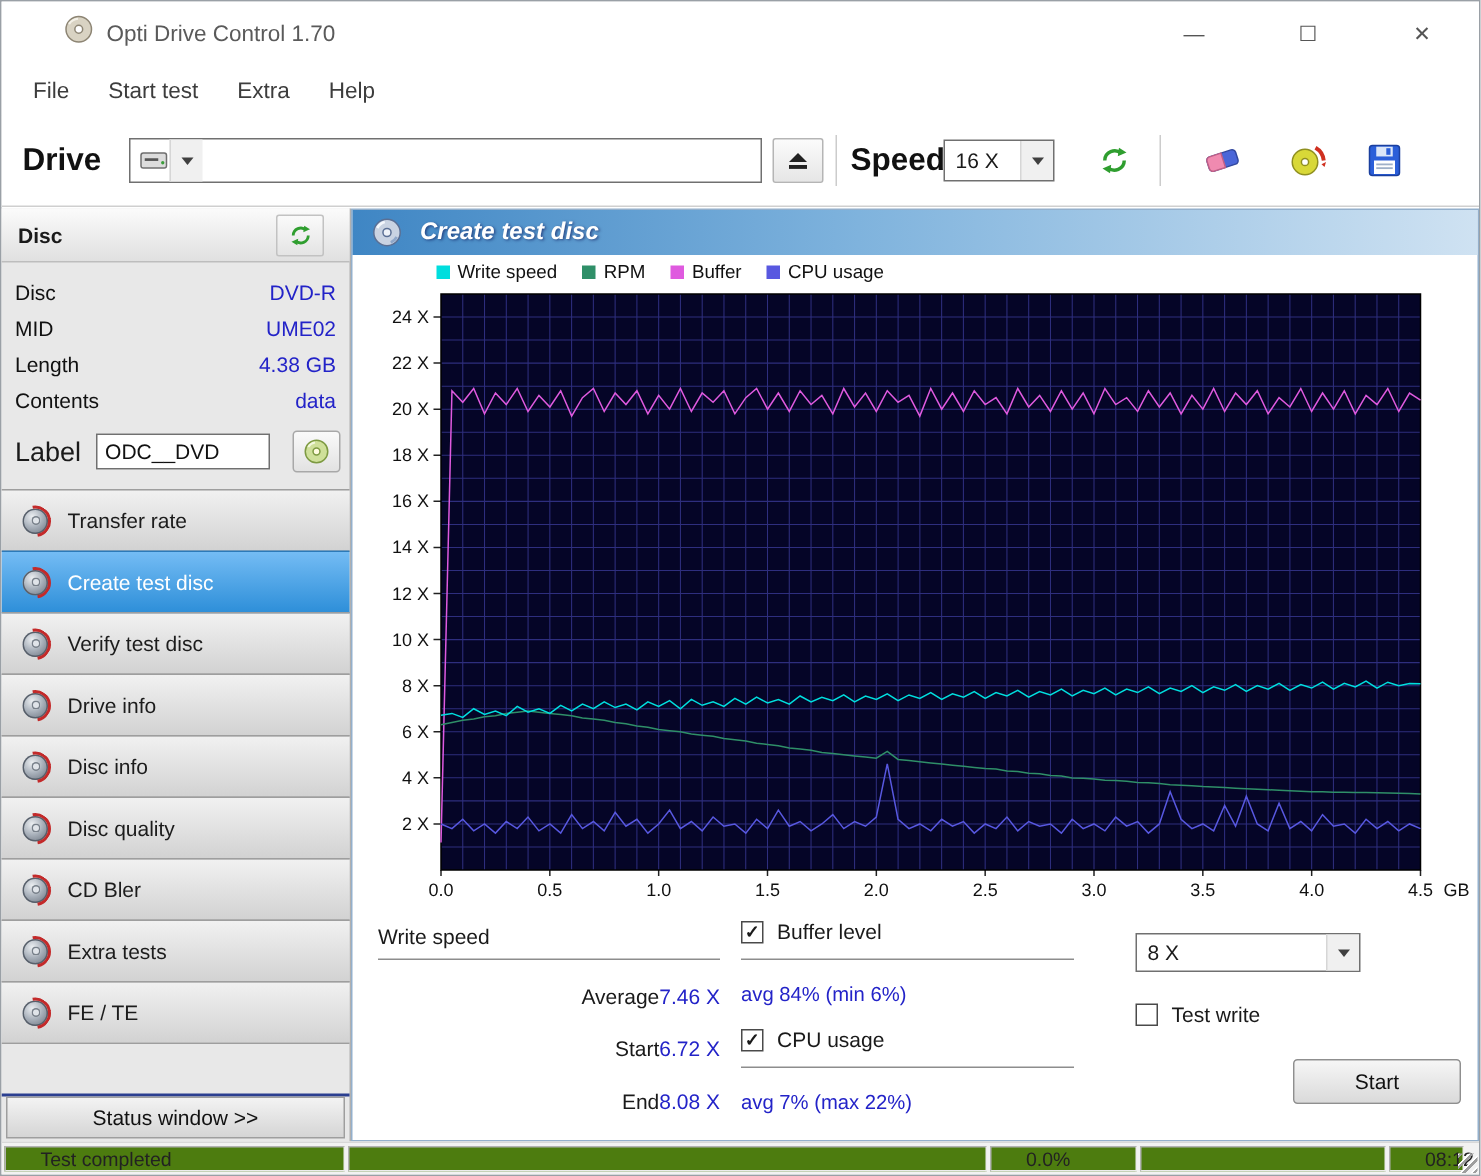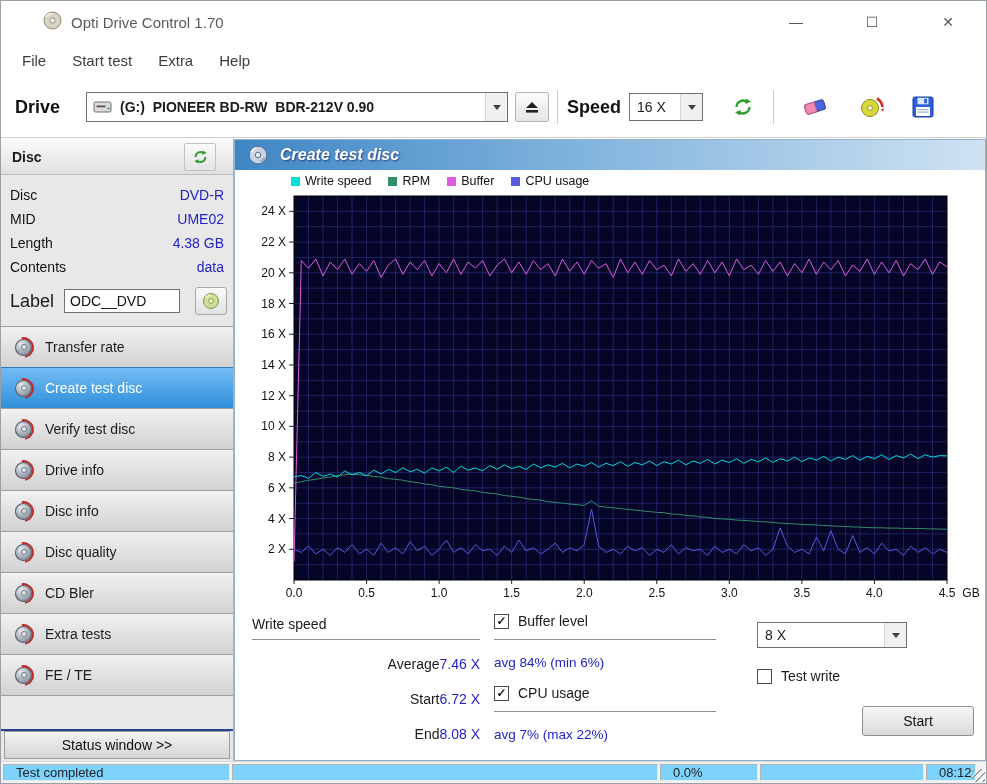--- a/index.html
+++ b/index.html
@@ -14,21 +14,21 @@
   .app-icon { margin:0 9px 0 10px; flex:0 0 auto; }
   .title-text { color:#5a5a5a; font-size:15px; }
   .win-controls { position:absolute; right:0; top:0; height:42px; display:flex; }
   .win-btn { width:76px; height:100%; display:flex; align-items:center; justify-content:center; color:#555; font-size:14px; cursor:default; }
   
   .menubar { position:absolute; left:0; top:42px; width:100%; height:34px; background:#fff; display:flex; align-items:center; padding-left:8px; }
   .menu-item { padding:6px 13px; font-size:15px; color:#3d3d3d; }
   
   .toolbar { position:absolute; left:0; top:76px; width:100%; height:61px; background:#fff; border-bottom:1px solid #cfcfcf; }
   .toolbar > * { position:absolute; top:50%; transform:translateY(-50%); }
-  .tb-label { font-weight:bold; font-size:18px; color:#111; }
+  .tb-label { font-weight:bold; font-size:21px; color:#111; }
   .tb-label-drive { left:14px; }
   .tb-label-speed { left:566px; }
   .combo { background:#fff; border:1px solid #707070; display:flex; align-items:center; font-size:14px; }
   .combo .ctxt { flex:1; padding:0 7px; white-space:pre; overflow:hidden; }
   .combo .cbtn { width:22px; align-self:stretch; background:#f0f0f0; border-left:1px solid #d6d6d6; display:flex; align-items:center; justify-content:center; }
   .arrow-down { width:0; height:0; border-left:4px solid transparent; border-right:4px solid transparent; border-top:5px solid #404040; }
   .drive-combo { left:85px; width:422px; height:30px; font-weight:bold; }
   .drive-combo svg { margin-left:6px; flex:0 0 auto; }
   .speed-combo { left:628px; width:74px; height:28px; }
   .tb-btn { background:linear-gradient(#fbfbfb,#e6e6e6); border:1px solid #b5b5b5; border-radius:2px; display:flex; align-items:center; justify-content:center; }
@@ -80,21 +80,21 @@
   .buf-line { left:259px; top:37px; width:222px; }
   .buf-stat { position:absolute; left:259px; top:48px; height:24px; display:flex; align-items:center; color:#2323c8; font-size:13.5px; }
   .cpu-cb { left:259px; top:83px; }
   .cpu-line { left:259px; top:109px; width:222px; }
   .cpu-stat { position:absolute; left:259px; top:120px; height:24px; display:flex; align-items:center; color:#2323c8; font-size:13.5px; }
   .burn-speed-combo { position:absolute; left:522px; top:20px; width:150px; height:26px; transform:none; }
   .testwrite-row { left:522px; top:66px; }
   .start-btn { position:absolute; left:627px; top:104px; width:112px; height:30px; background:linear-gradient(#f6f6f6,#dadada); border:1px solid #8f8f8f; border-radius:3px; font:14px "Liberation Sans",sans-serif; color:#111; display:flex; align-items:center; justify-content:center; }
   
   .statusbar { position:absolute; left:0; bottom:0; width:100%; height:22px; background:#f2f2f2; border-top:1px solid #d8d8d8; font-size:13px; color:#222; }
-  .sb-cell { position:absolute; top:2px; bottom:2px; border:1px solid; border-color:#b2b2b2 #ececec #ececec #b2b2b2; display:flex; align-items:center; padding:0 12px; background:#7dd3fc; }
+  .sb-cell { position:absolute; top:2px; bottom:2px; border:1px solid; border-color:#b2b2b2 #ececec #ececec #b2b2b2; display:flex; align-items:center; padding:0 23px; background:#4d7c0f; }
   .sb-1 { left:2px; width:227px; }
   .sb-2 { left:231px; width:426px; }
   .sb-3 { left:659px; width:98px; }
   .sb-4 { left:759px; width:164px; }
   .sb-5 { left:925px; width:50px; }
   .grip { position:absolute; right:1px; bottom:1px; width:13px; height:13px;
     background:repeating-linear-gradient(135deg,#ffffff 0 1px,#9e9e9e 1px 2.5px,transparent 2.5px 5px); }
 </style>
 </head>
 <body>
@@ -123,21 +123,20 @@
   </div>
 
 <div class="toolbar">
   <span class="tb-label tb-label-drive">Drive</span>
   <div class="combo drive-combo">
     <svg width="20" height="16" viewBox="0 0 20 16">
         <rect x="1" y="3" width="17" height="10" rx="1.5" fill="#dcdcdc" stroke="#6f6f6f"></rect>
         <rect x="3.5" y="6.5" width="9" height="1.8" fill="#555"></rect>
         <circle cx="15.5" cy="9.5" r="1.1" fill="#3a9d3a"></circle>
       </svg>
-    <span class="ctxt">(G:)  PIONEER BD-RW  BDR-212V 0.90</span>
     <span class="cbtn">
         <span class="arrow-down"></span>
       </span>
   </div>
   <div class="tb-btn eject-btn">
     <svg width="18" height="15" viewBox="0 0 18 15">
         <path d="M3 8 L9 2 L15 8 Z" fill="#222"></path>
         <rect x="3" y="10" width="12" height="2.6" fill="#222"></rect>
       </svg>
   </div>

